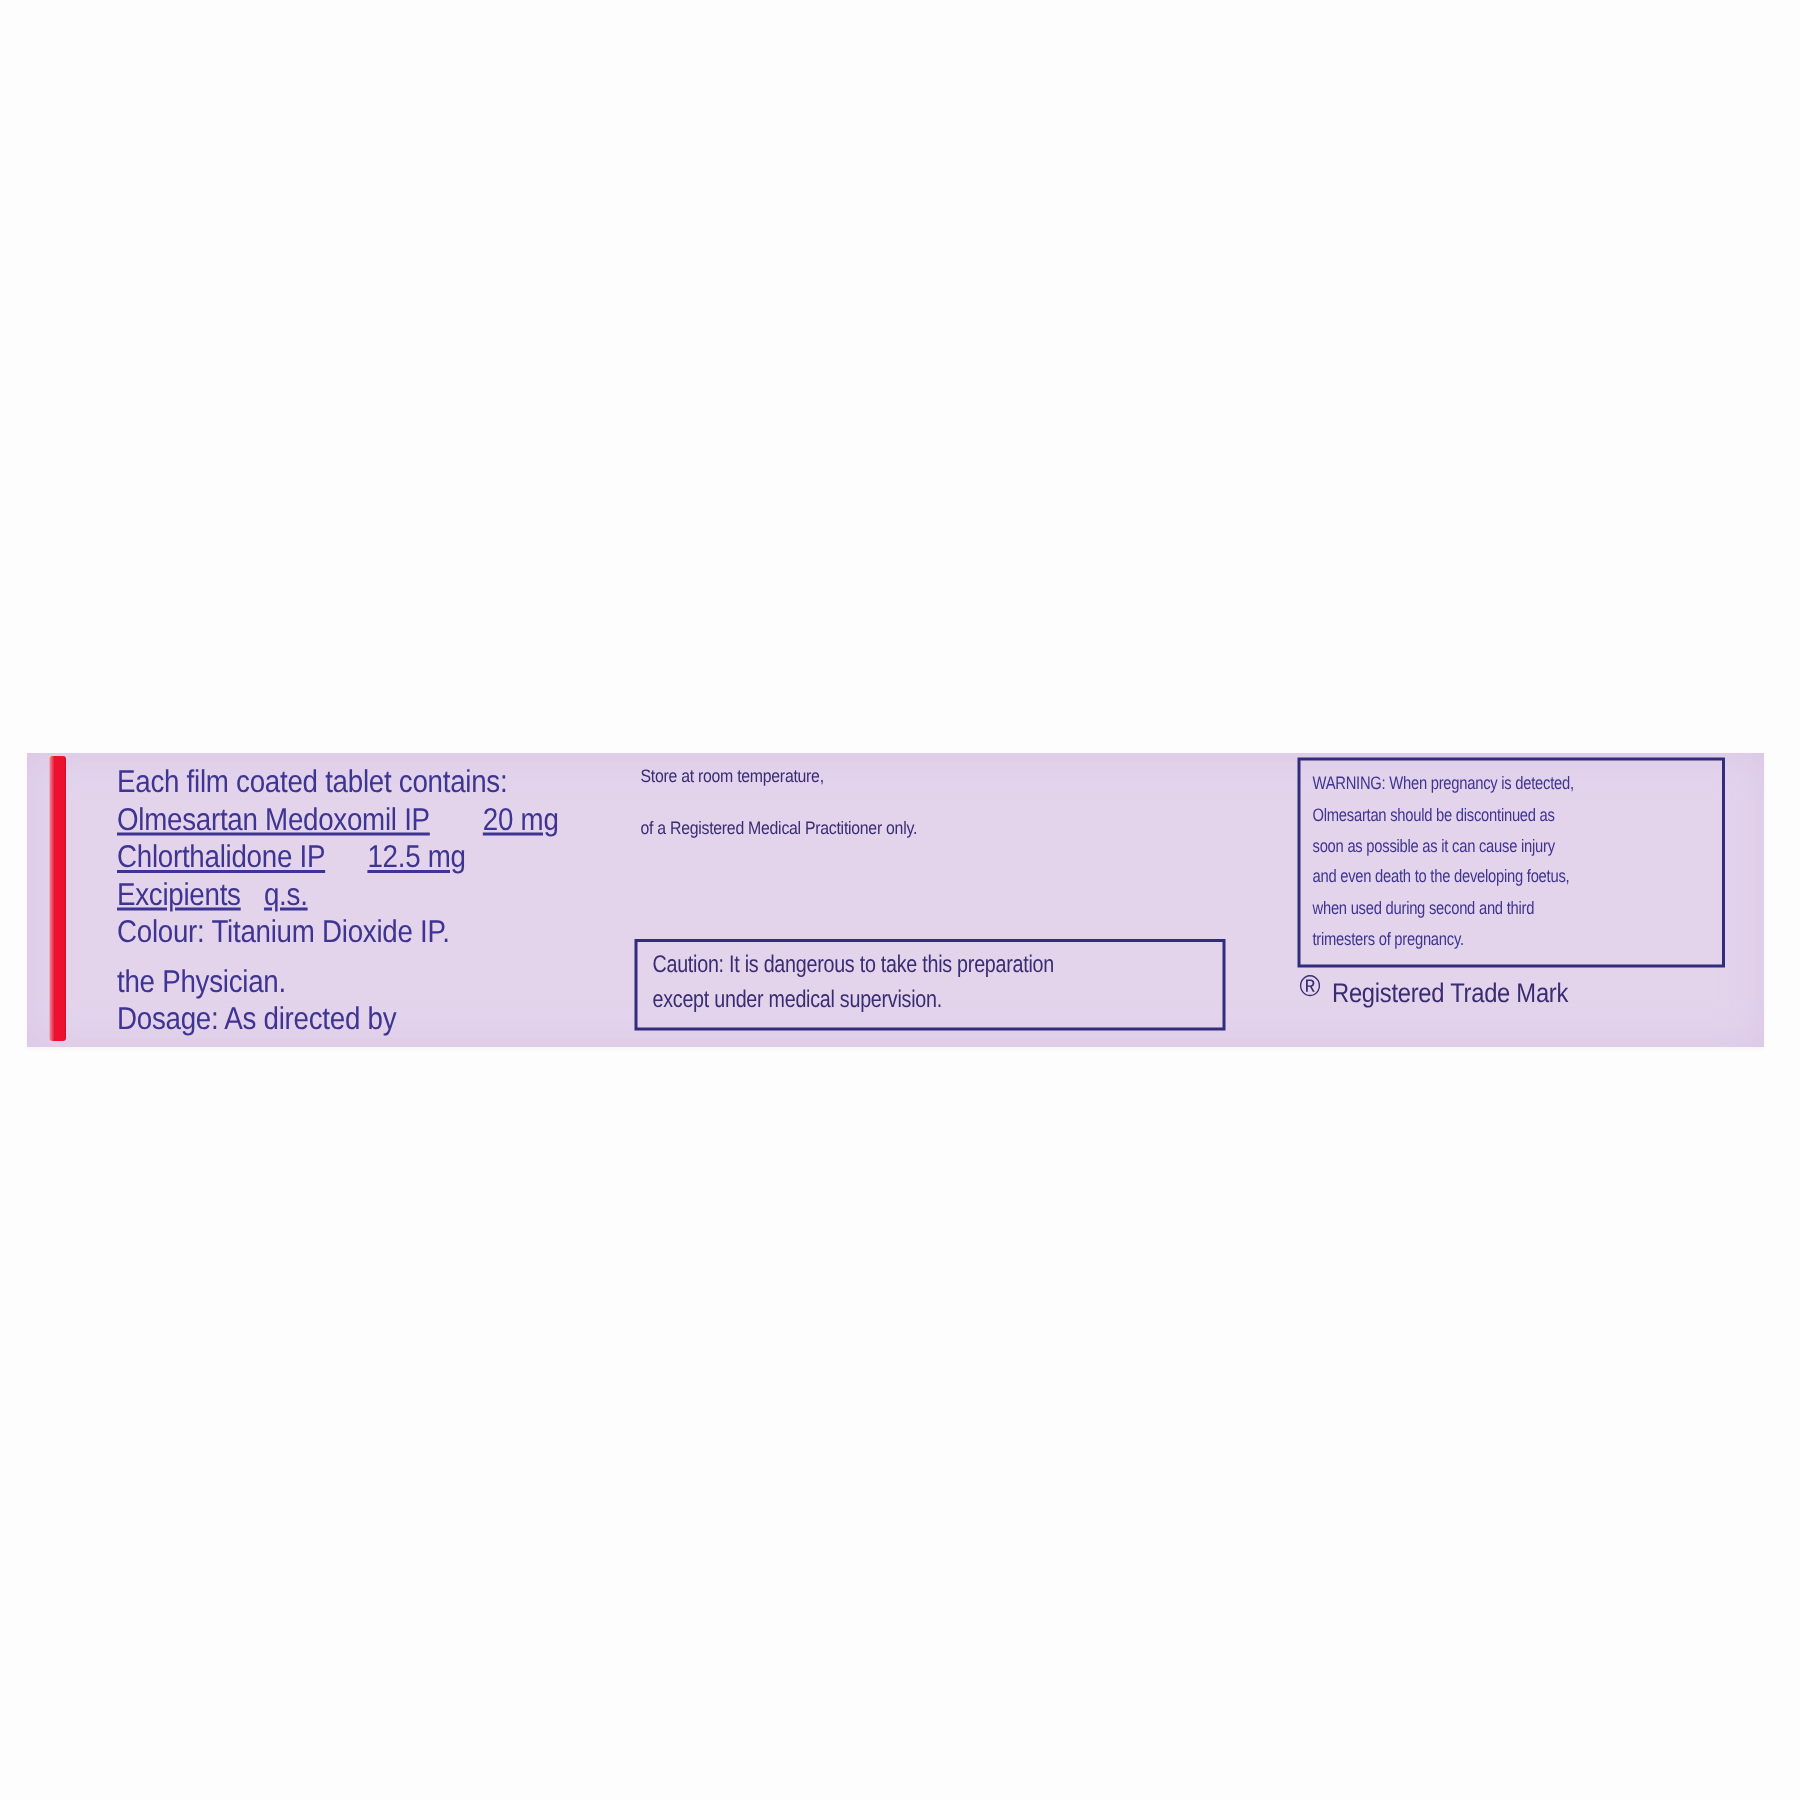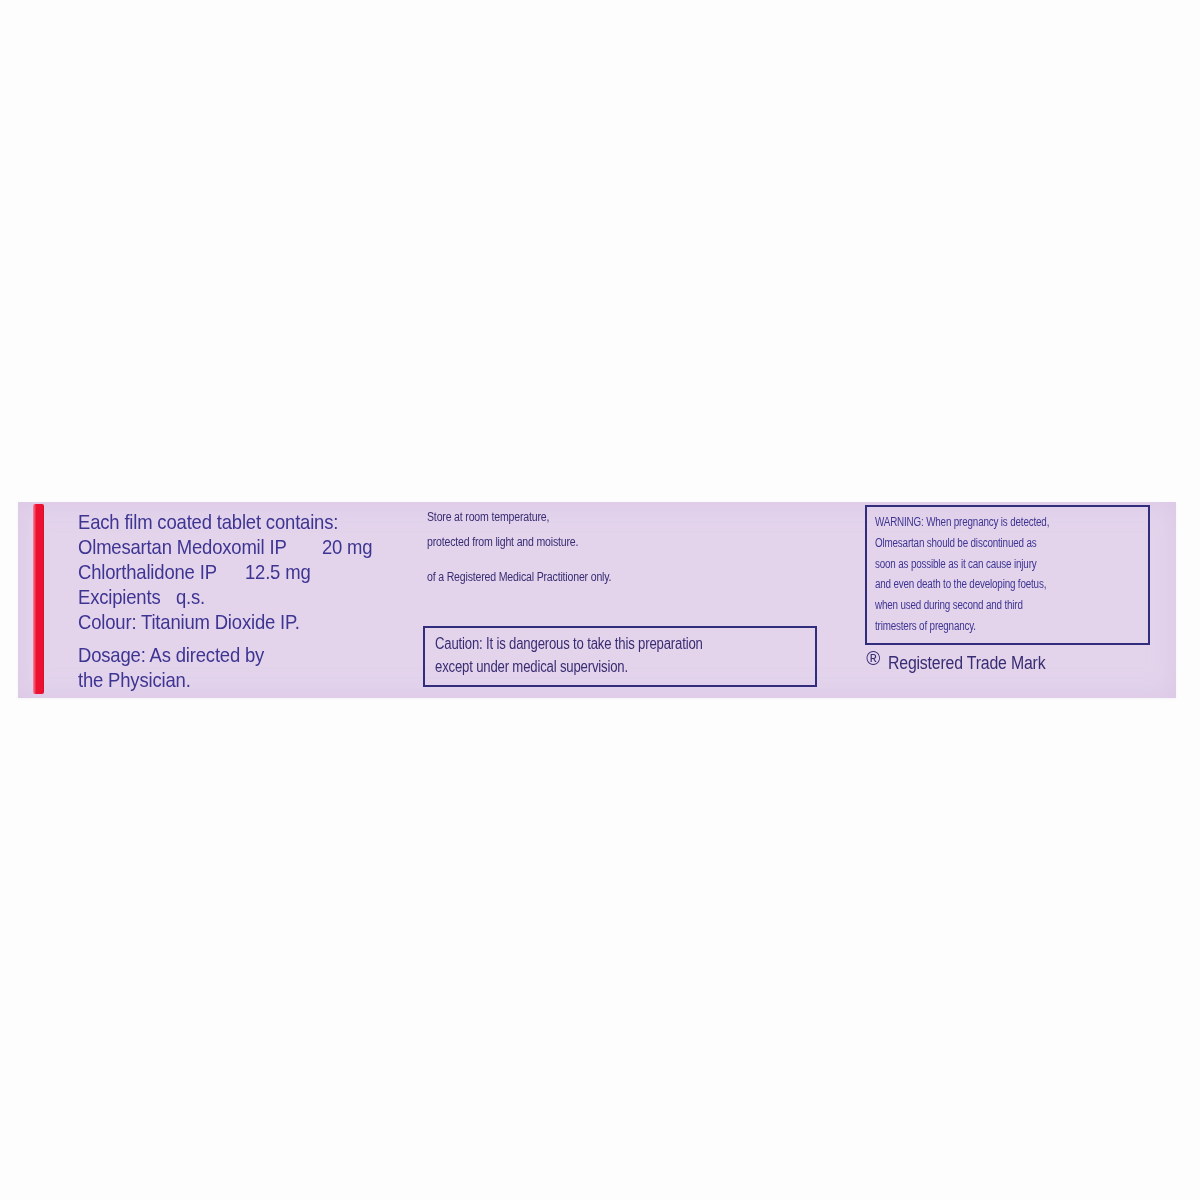--- a/index.html
+++ b/index.html
@@ -44,20 +44,21 @@
 
   .line { display: block; }
 
   
   .comp {
     position: absolute;
     left: 60px; top: 7px;
     width: 303px;
     font-size: 21px; line-height: 25px;
     color: var(--ink);
+    text-decoration: underline;
   }
   .comp .row { display: flex; justify-content: flex-start; height: 25px; }
   .comp .dosage { margin-top: 8px; }
 
   
   .mid {
     position: absolute;
     left: 409px; top: 3px;
     width: 406px;
     font-size: 12px; line-height: 25px;
@@ -120,28 +121,27 @@
       <div class="row">
         <span class="sq">Chlorthalidone IP</span>
         <span class="sq-r">12.5 mg</span>
       </div>
       <div class="row">
         <span class="sq">Excipients</span>
         <span class="sq-r">q.s.</span>
       </div>
       <span class="line"><span class="sq">Colour: Titanium Dioxide IP.</span></span>
       <div class="dosage">
+        <span class="line"><span class="sq">the Physician.</span></span>
         <span class="line"><span class="sq">Dosage: As directed by</span></span>
-        <span class="line"><span class="sq">the Physician.</span></span>
       </div>
     </section>
 
     <section class="mid">
       <span class="line"><span class="sq">Store at room temperature,</span></span>
-      <span class="line"><span class="sq">protected from light and moisture.</span></span>
       <div class="warn">
         <span class="line"><span class="sq">of a Registered Medical Practitioner only.</span></span>
       </div>
     </section>
 
     <div class="caution-box">
       <span class="line"><span class="sq2">Caution: It is dangerous to take this preparation</span></span>
       <span class="line"><span class="sq2">except under medical supervision.</span></span>
     </div>
 

